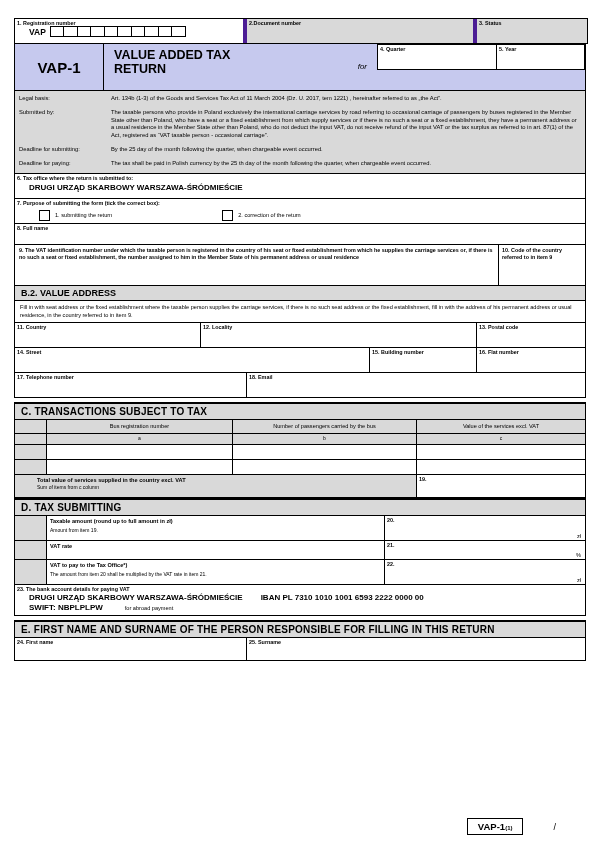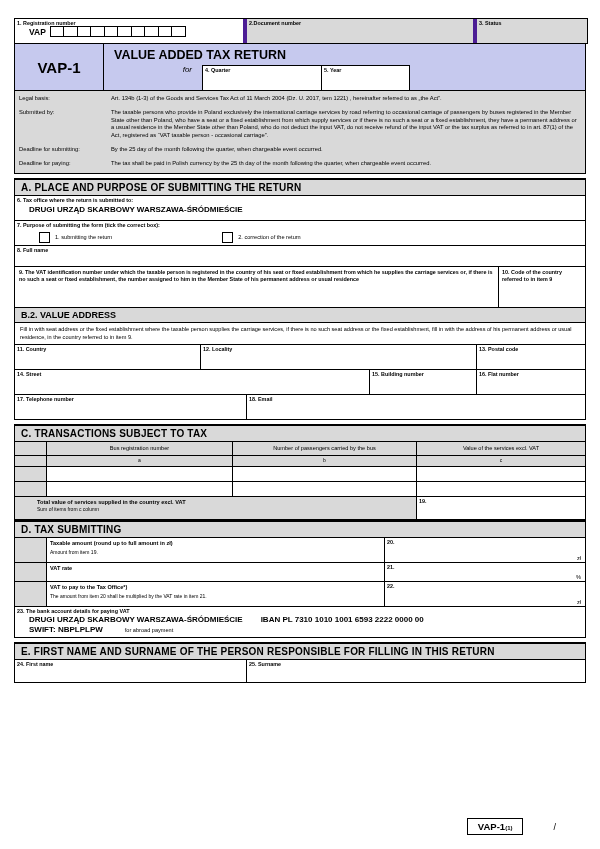--- a/index.html
+++ b/index.html
@@ -15,21 +15,21 @@
   
   .toprow{display:flex;width:100%;border:1px solid #000;}
   .toprow > div{border-right:4px solid #4c1d95;box-sizing:border-box;}
   .toprow > div:last-child{border-right:none;}
   
   .segs{display:flex;height:11px;margin-left:4px;}
   .segs span{display:block;width:12.5px;border-left:1px solid #000;border-top:1px solid #000;border-bottom:1px solid #000;}
   .segs span:last-child{border-right:1px solid #000;}
   .titlebar{display:flex;align-items:stretch;border:1px solid #000;border-top:none;background:#c6c9ee;}
   .titlebar .vap{width:88px;display:flex;align-items:center;justify-content:center;font-weight:bold;font-size:15px;border-right:1px solid #000;}
-  .titlebar .mid{flex:1;display:flex;flex-direction:column;}
+  .titlebar .mid{flex:1;display:flex;flex-direction:row;}
   .titlebar .mainttl{font-weight:bold;font-size:12.5px;padding:4px 0 3px 10px;}
   .qbox{display:flex;}
   .qbox .forlbl{width:88px;text-align:right;padding-right:10px;font-size:8px;font-style:italic;align-self:flex-end;padding-bottom:19px;}
   .qcell{border:1px solid #000;background:#fff;height:26px;box-sizing:border-box;}
   .legalbox{border:1px solid #000;border-top:none;padding:0;}
   .lrow{display:flex;font-size:5.8px;line-height:1.35;}
   .lrow .lc{width:96px;padding:3px 2px 3px 4px;box-sizing:border-box;}
   .lrow .rc{flex:1;padding:3px 6px 3px 0;box-sizing:border-box;}
   .fullbox{border:1px solid #000;border-top:none;}
   .subhdr{background:#d9d9d9;border:1px solid #000;border-top:none;font-weight:bold;font-size:9px;padding:2px 6px;}
@@ -102,21 +102,20 @@
     <div class="lrow">
       <div class="lc">Deadline for submitting:</div>
       <div class="rc">By the 25   day of the month following the quarter, when chargeable event occurred.</div>
     </div>
     <div class="lrow" style="padding-bottom:2px;">
       <div class="lc">Deadline for paying:</div>
       <div class="rc">The tax shall be paid in Polish currency by the 25 th  day of the month following the quarter, when chargeable event occurred.</div>
     </div>
   </div>
 
-  <div class="sectionbar" style="margin-top:4px;">A. PLACE AND PURPOSE OF SUBMITTING THE RETURN</div>
   <div class="fullbox" style="height:24px;">
     <span class="fieldlabel">6. Tax office where the return is submitted to:</span>
     <div class="val">DRUGI URZĄD SKARBOWY WARSZAWA-ŚRÓDMIEŚCIE</div>
   </div>
   <div class="fullbox" style="height:24px;">
     <span class="fieldlabel">7. Purpose of submitting the form   (tick the correct box):</span>
     <div style="display:flex;align-items:center;padding:4px 0 0 24px;">
       <div style="width:9px;height:9px;border:1px solid #000;"></div>
       <span class="sm" style="margin-left:5px;">1. submitting the return</span>
       <div style="width:9px;height:9px;border:1px solid #000;margin-left:110px;"></div>

